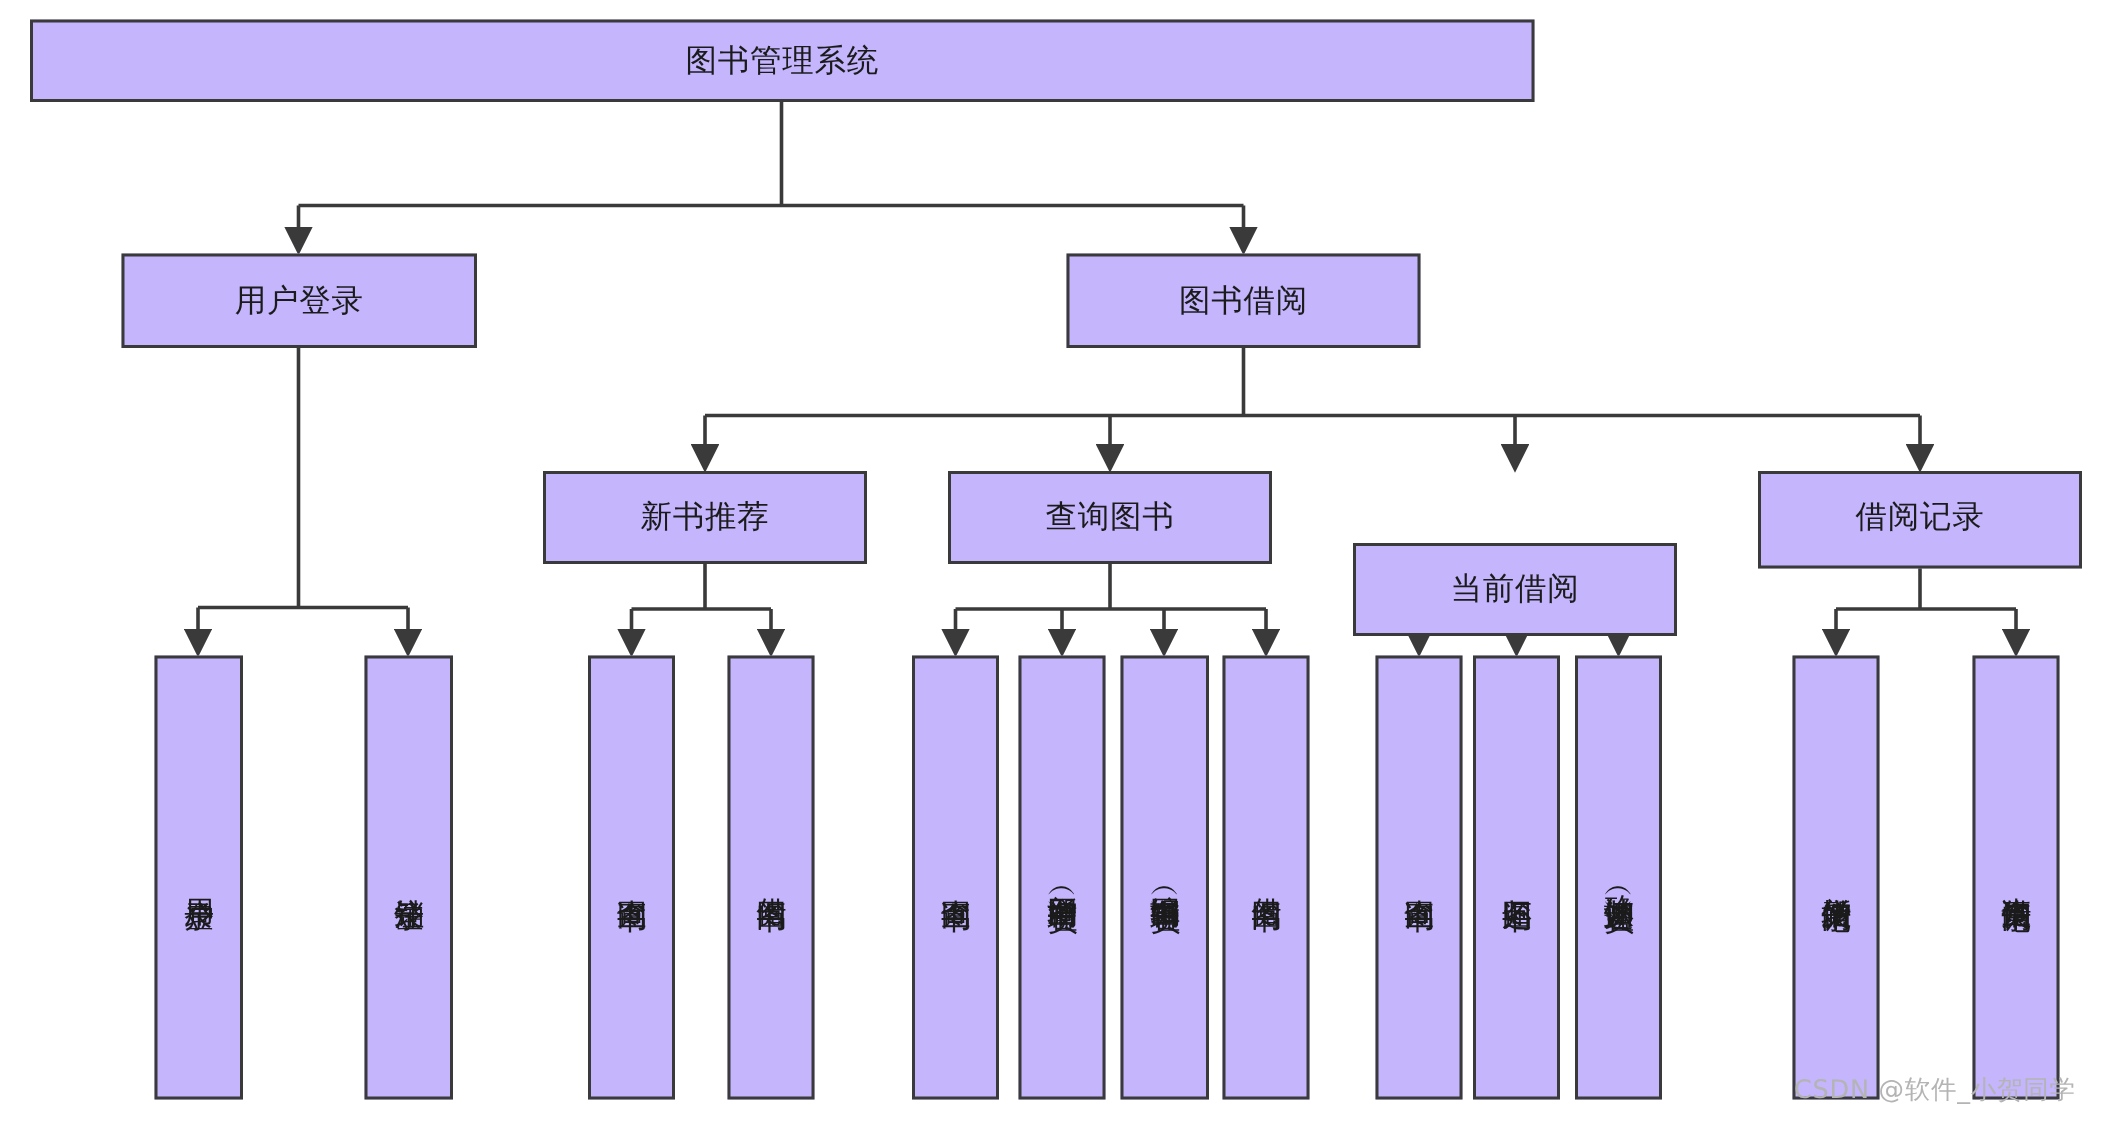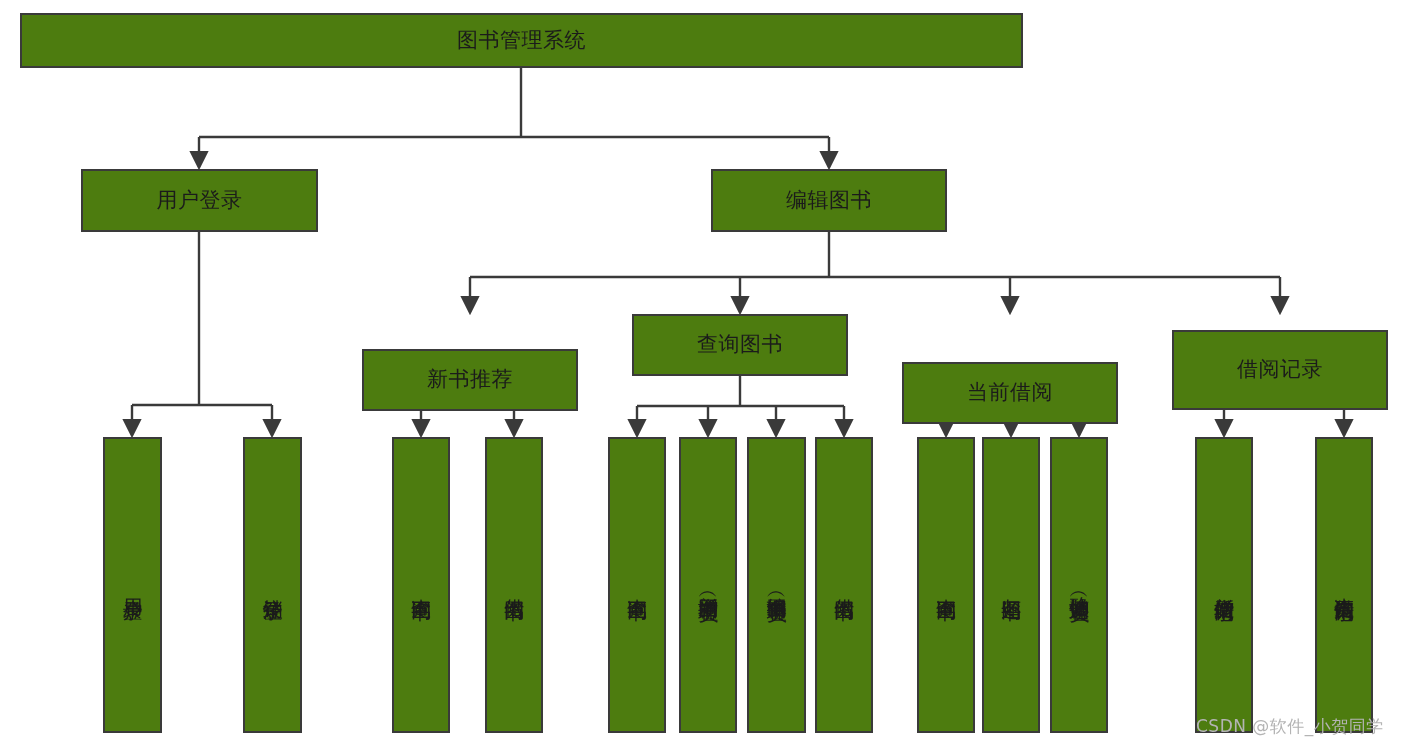--- a/index.html
+++ b/index.html
@@ -26,21 +26,21 @@
     position: absolute;
     left: 0;
     top: 0;
     width: 1405px;
     height: 747px;
     display: block;
   }
   .node-box {
     position: absolute;
     box-sizing: border-box;
-    background: #4d7c0f;
+    background: #c4b5fd;
     border: 2px solid #3a3a3a;
     display: flex;
     align-items: center;
     justify-content: center;
   }
   .node-label {
     color: #1b1b1b;
     font-size: 21px;
     line-height: 1.22;
     letter-spacing: 0.5px;
@@ -128,33 +128,33 @@
   </svg>
 
   <div class="node-box root" style="left:20px; top:13px; width:1003px; height:55px;">
     <span class="node-label">图书管理系统</span>
   </div>
 
   <div class="node-box lvl2" style="left:81px; top:169px; width:237px; height:63px;">
     <span class="node-label">用户登录</span>
   </div>
   <div class="node-box lvl2" style="left:711px; top:169px; width:236px; height:63px;">
-    <span class="node-label">编辑图书</span>
-  </div>
-
-  <div class="node-box lvl3" style="left:362px; top:314px; width:216px; height:62px;margin-top:35px;">
+    <span class="node-label">图书借阅</span>
+  </div>
+
+  <div class="node-box lvl3" style="left:362px; top:314px; width:216px; height:62px;">
     <span class="node-label">新书推荐</span>
   </div>
   <div class="node-box lvl3" style="left:632px; top:314px; width:216px; height:62px;">
     <span class="node-label">查询图书</span>
   </div>
   <div class="node-box lvl3" style="left:902px; top:314px; width:216px; height:62px;margin-top:48px;">
     <span class="node-label">当前借阅</span>
   </div>
-  <div class="node-box lvl3" style="left:1172px; top:330px; width:216px; height:80px;">
+  <div class="node-box lvl3" style="left:1172px; top:314px; width:216px; height:65px;font-family:Liberation Mono, monospace;">
     <span class="node-label">借阅记录</span>
   </div>
 
   <div id="leaf-layer">
       <div class="node-box leaf" style="left: 103px; top: 437px; width: 59px; height: 296px;">
         <div class="leaf-inner">
           <span class="node-label">用户登录</span>
         </div>
       </div>
       <div class="node-box leaf" style="left: 243px; top: 437px; width: 59px; height: 296px;">

